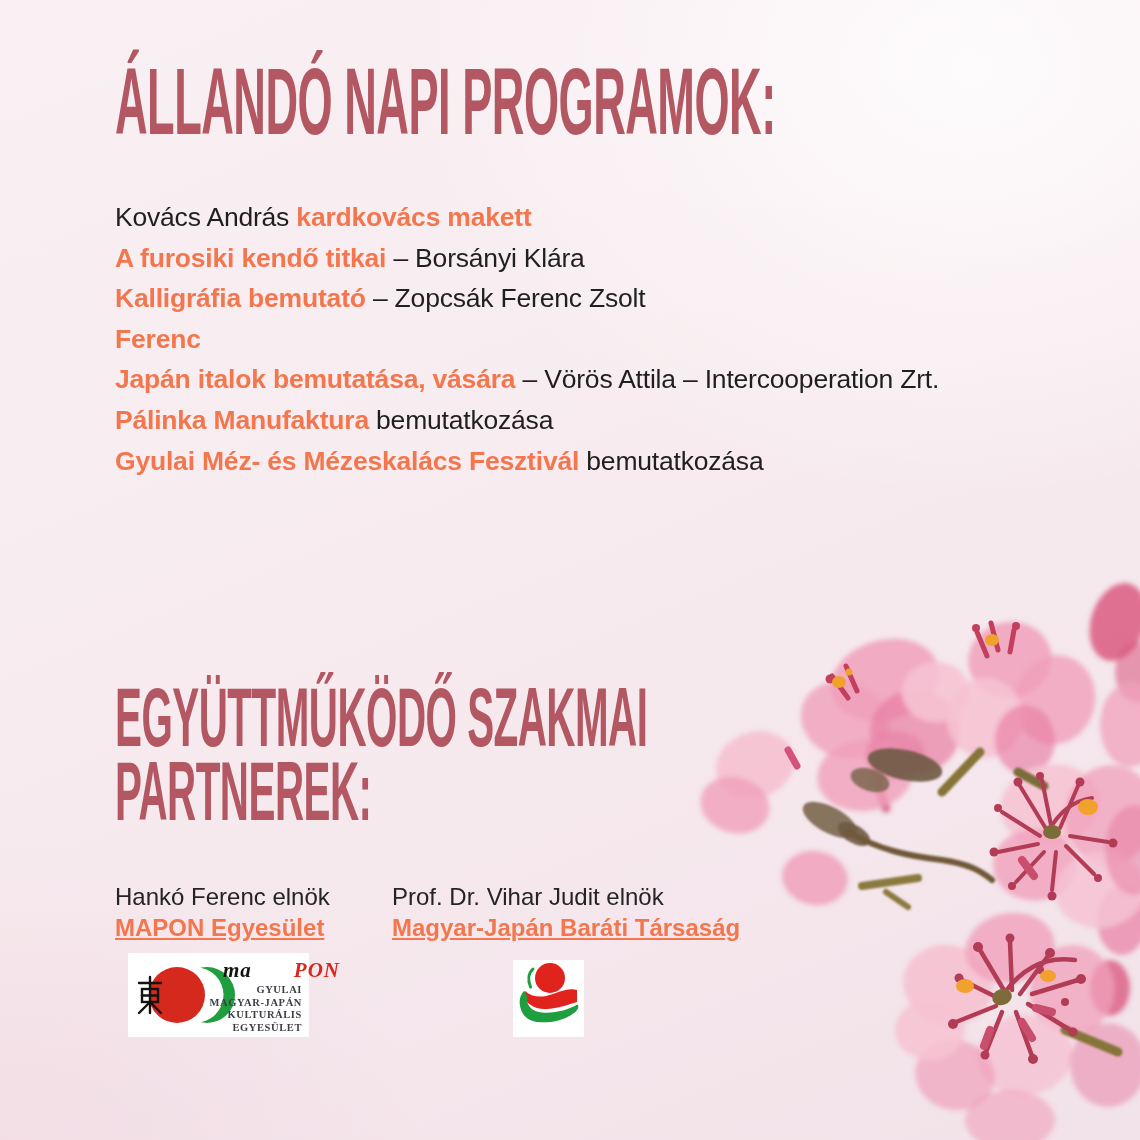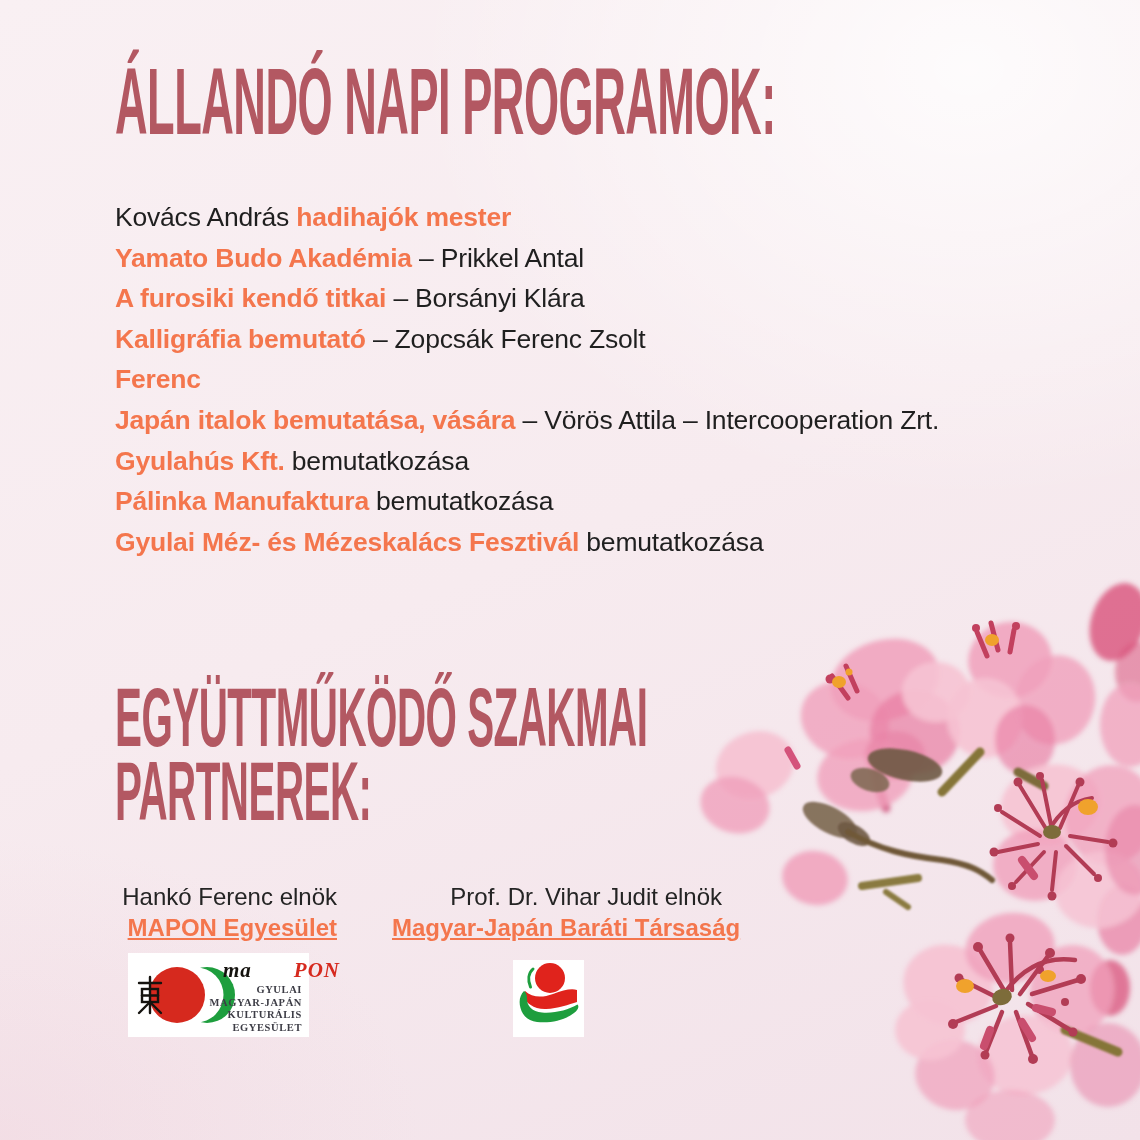--- a/index.html
+++ b/index.html
@@ -29,21 +29,21 @@
   
   .program-list{
     position:absolute; left:115px; top:197px;
     font-size:26.5px; line-height:40.6px; letter-spacing:-.2px;
     white-space:nowrap;
   }
   .program-line span[data-color="black"] { color:#1f1f1f; font-weight:400; }
   .program-line span[data-color="orange"]{ color:#f4764d; font-weight:700; }
 
   
-  .partner-col{ position:absolute; top:881px; text-align:right; font-size:24px; line-height:31px; white-space:nowrap; }
+  .partner-col{ position:absolute; top:881px; text-align:left; font-size:24px; line-height:31px; white-space:nowrap; }
   .partner-col .p-name{ color:#242424; font-weight:400; }
   .partner-col .p-org { color:#f4764d; font-weight:700;text-decoration:underline; }
   .col1{ left:115px; width:222px; }
   .col2{ left:392px; width:330px; }
 
   
   .logo-box{ position:absolute; background:#fff; }
   .mapon{ left:128px; top:953px; width:181px; height:84px; }
   .mapon svg{ position:absolute; left:0; top:0; }
   .mapon-word{
@@ -63,27 +63,25 @@
 
   
   .blossoms{ position:absolute; left:680px; top:560px; width:460px; height:580px; pointer-events:none; }
 </style>
 </head>
 <body>
 
 <h1 class="display h1">ÁLLANDÓ NAPI PROGRAMOK:</h1>
 
 <div class="program-list">
-    <div class="program-line"><span data-color="black">Kovács András </span><span data-color="orange">hadihajók mester</span></div>
-    <div class="program-line"><span data-color="orange">Yamato Budo Akadémia</span><span data-color="black"> – Prikkel Antal</span></div>
+    <div class="program-line"><span data-color="black">Kovács András </span><span data-color="orange">kardkovács makett</span></div>
     <div class="program-line"><span data-color="orange">A furosiki kendő titkai</span><span data-color="black"> – Borsányi Klára</span></div>
     <div class="program-line"><span data-color="orange">Kalligráfia bemutató</span><span data-color="black"> – Zopcsák Ferenc Zsolt</span></div>
     <div class="program-line"><span data-color="orange">Ferenc</span></div>
     <div class="program-line"><span data-color="orange">Japán italok bemutatása, vására</span><span data-color="black"> – Vörös Attila – Intercooperation Zrt.</span></div>
-    <div class="program-line"><span data-color="orange">Gyulahús Kft.</span><span data-color="black"> bemutatkozása</span></div>
     <div class="program-line"><span data-color="orange">Pálinka Manufaktura</span><span data-color="black"> bemutatkozása</span></div>
     <div class="program-line"><span data-color="orange">Gyulai Méz- és Mézeskalács Fesztivál</span><span data-color="black"> bemutatkozása</span></div>
   </div>
 
 <h2 class="display h2">
   <span>EGYÜTTMŰKÖDŐ SZAKMAI</span><br>
   <span>PARTNEREK:</span>
 </h2>
 
 <div class="partner-col col1">

